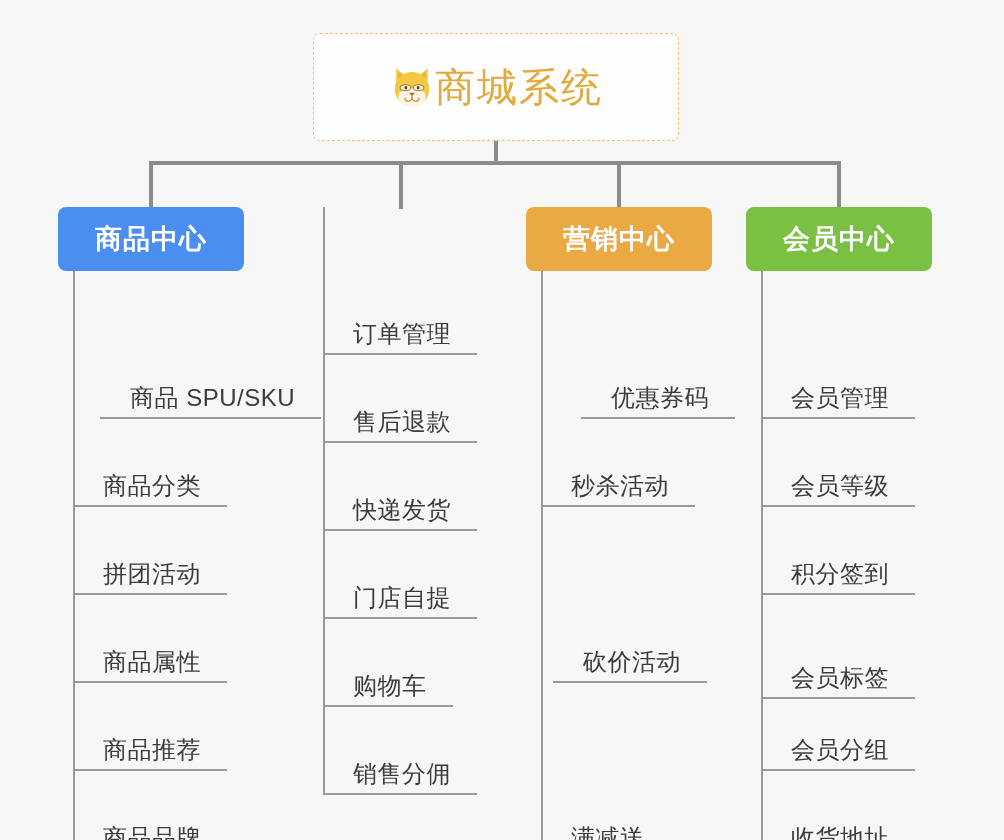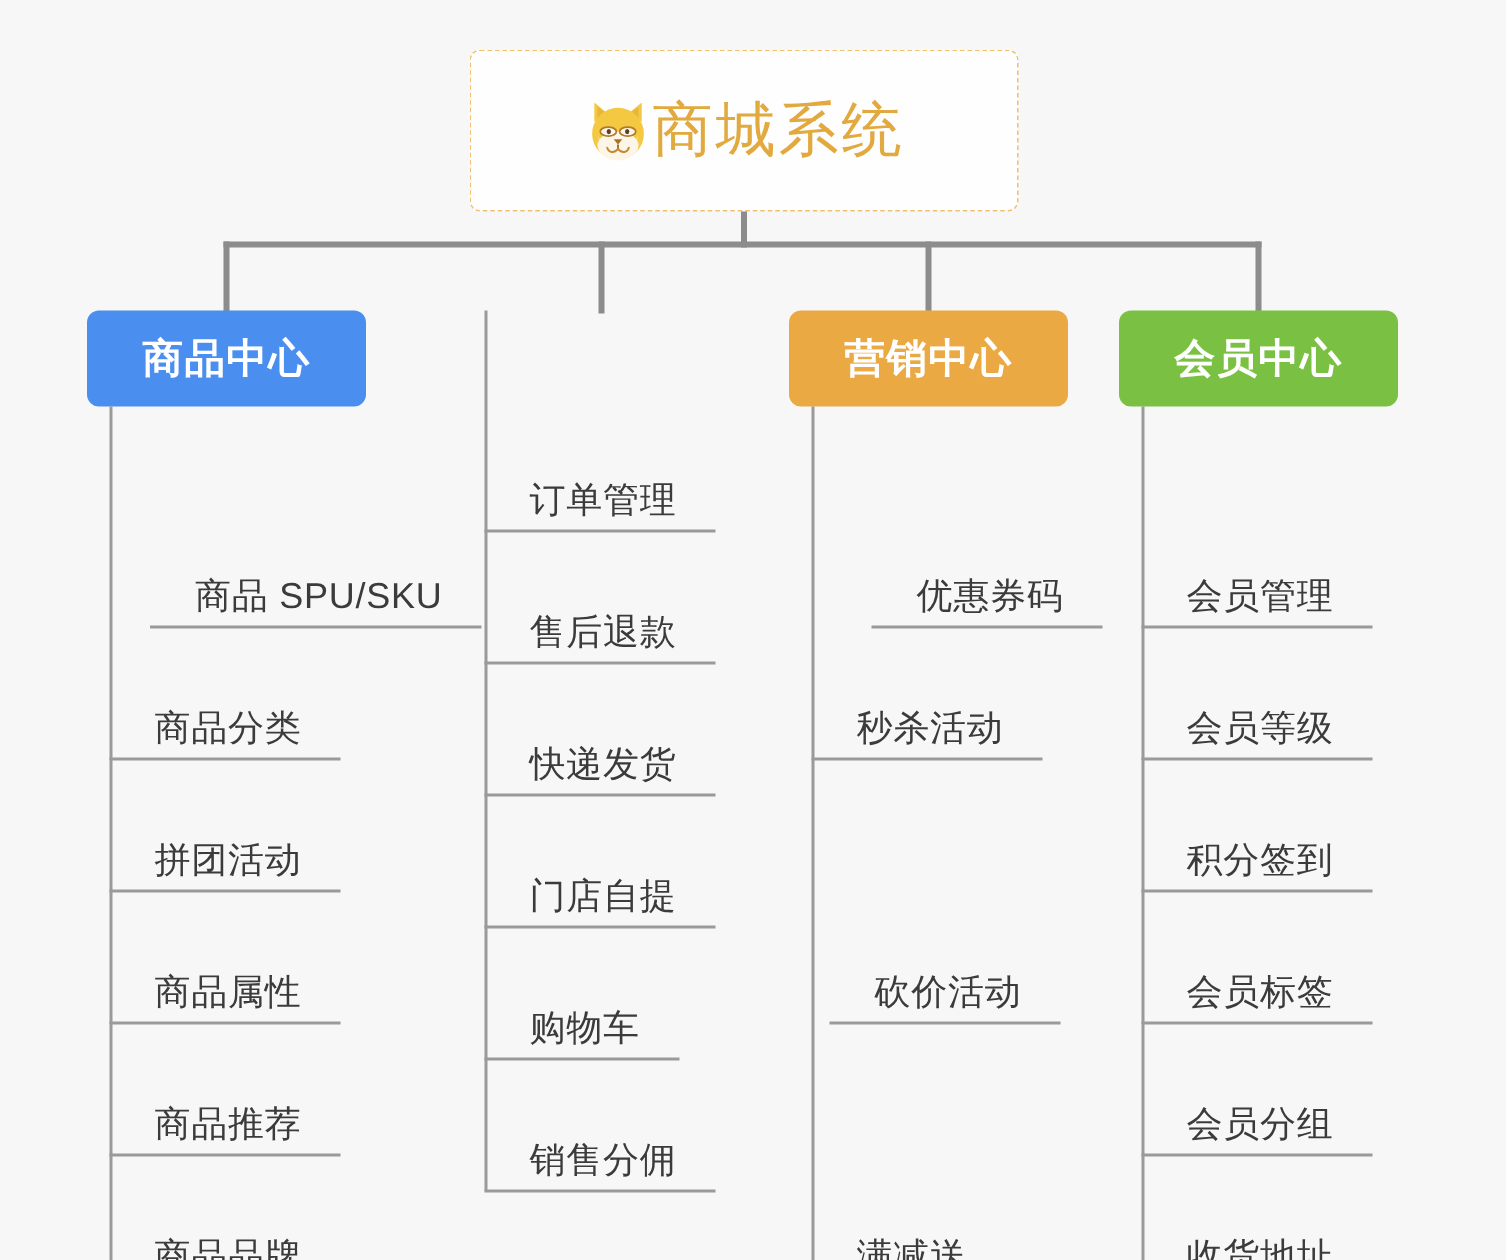--- a/index.html
+++ b/index.html
@@ -228,21 +228,21 @@
           <div class="spine" style="top: 0px; height: 587px;"></div>
           <div class="leaf-item" style="top: 60px;">
             <div class="leaf-underline"><span class="leaf-label">会员管理</span></div>
           </div>
           <div class="leaf-item" style="top: 148px;">
             <div class="leaf-underline"><span class="leaf-label">会员等级</span></div>
           </div>
           <div class="leaf-item" style="top: 236px;">
             <div class="leaf-underline"><span class="leaf-label">积分签到</span></div>
           </div>
-          <div class="leaf-item" style="top: 324px; justify-content: flex-end;">
+          <div class="leaf-item" style="top: 340px; justify-content: flex-end;">
             <div class="leaf-underline"><span class="leaf-label">会员标签</span></div>
           </div>
           <div class="leaf-item" style="top: 412px;">
             <div class="leaf-underline"><span class="leaf-label">会员分组</span></div>
           </div>
           <div class="leaf-item" style="top: 500px;">
             <div class="leaf-underline"><span class="leaf-label">收货地址</span></div>
           </div>
         </div>
       </div>

